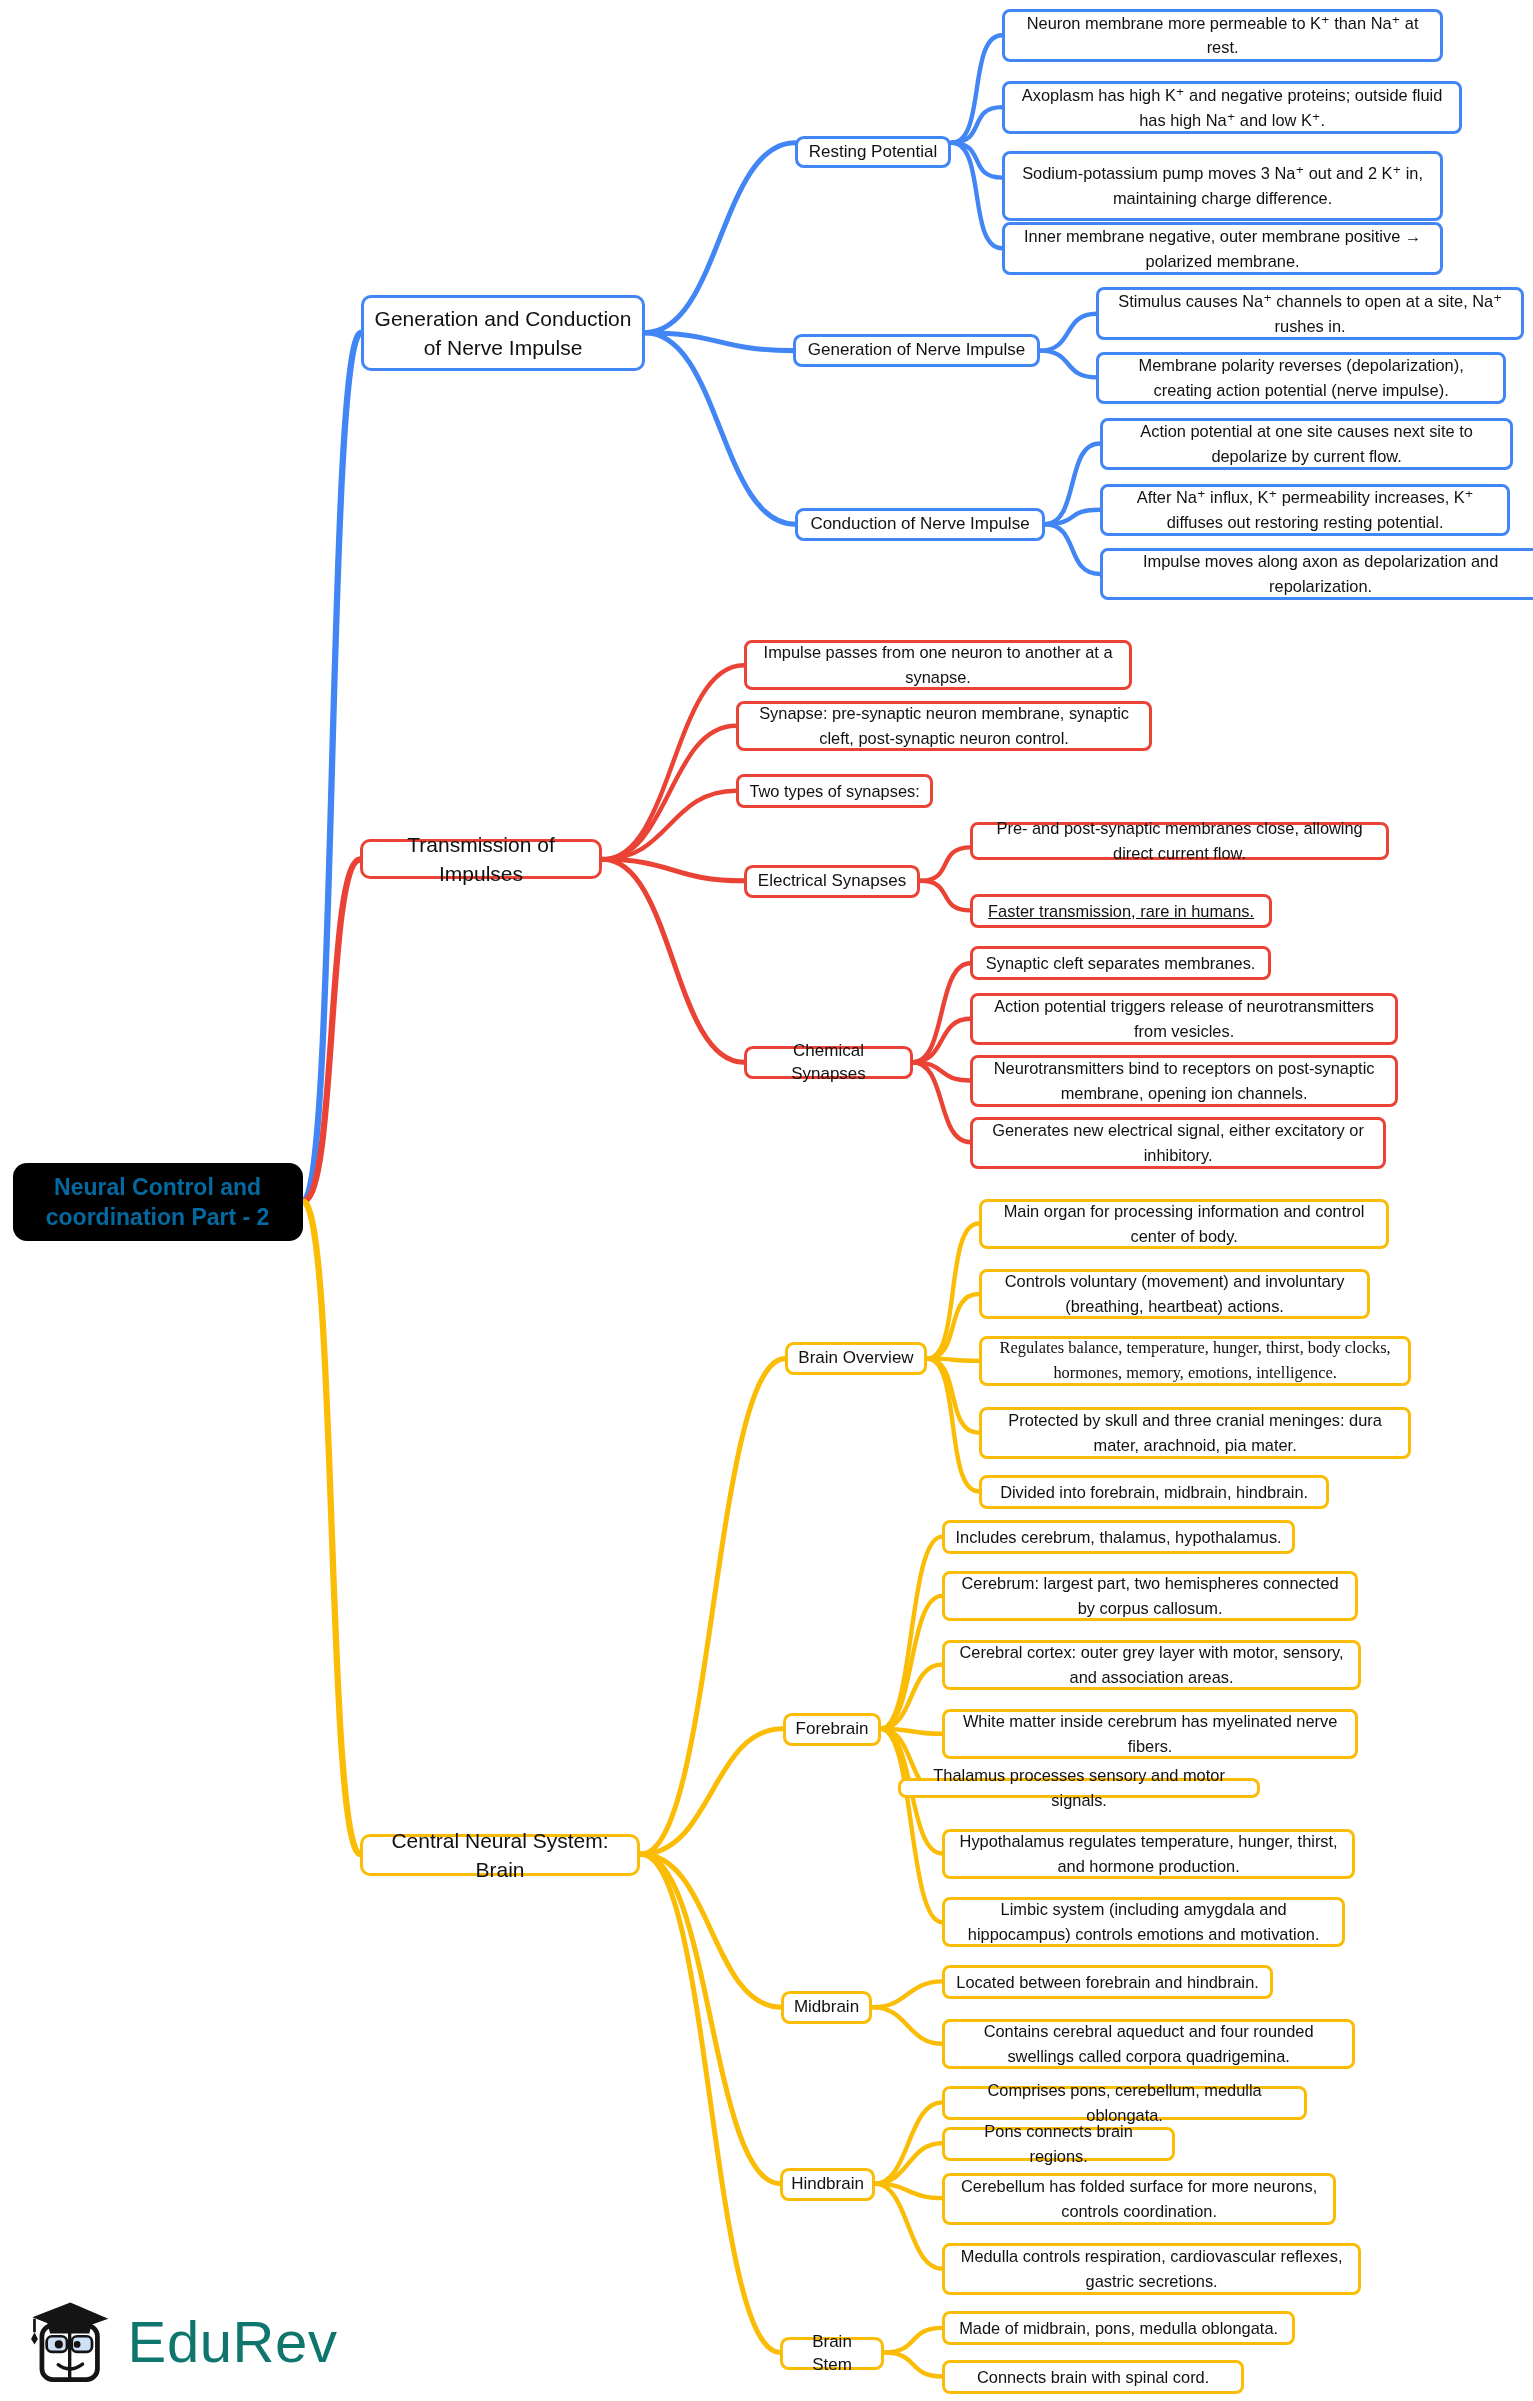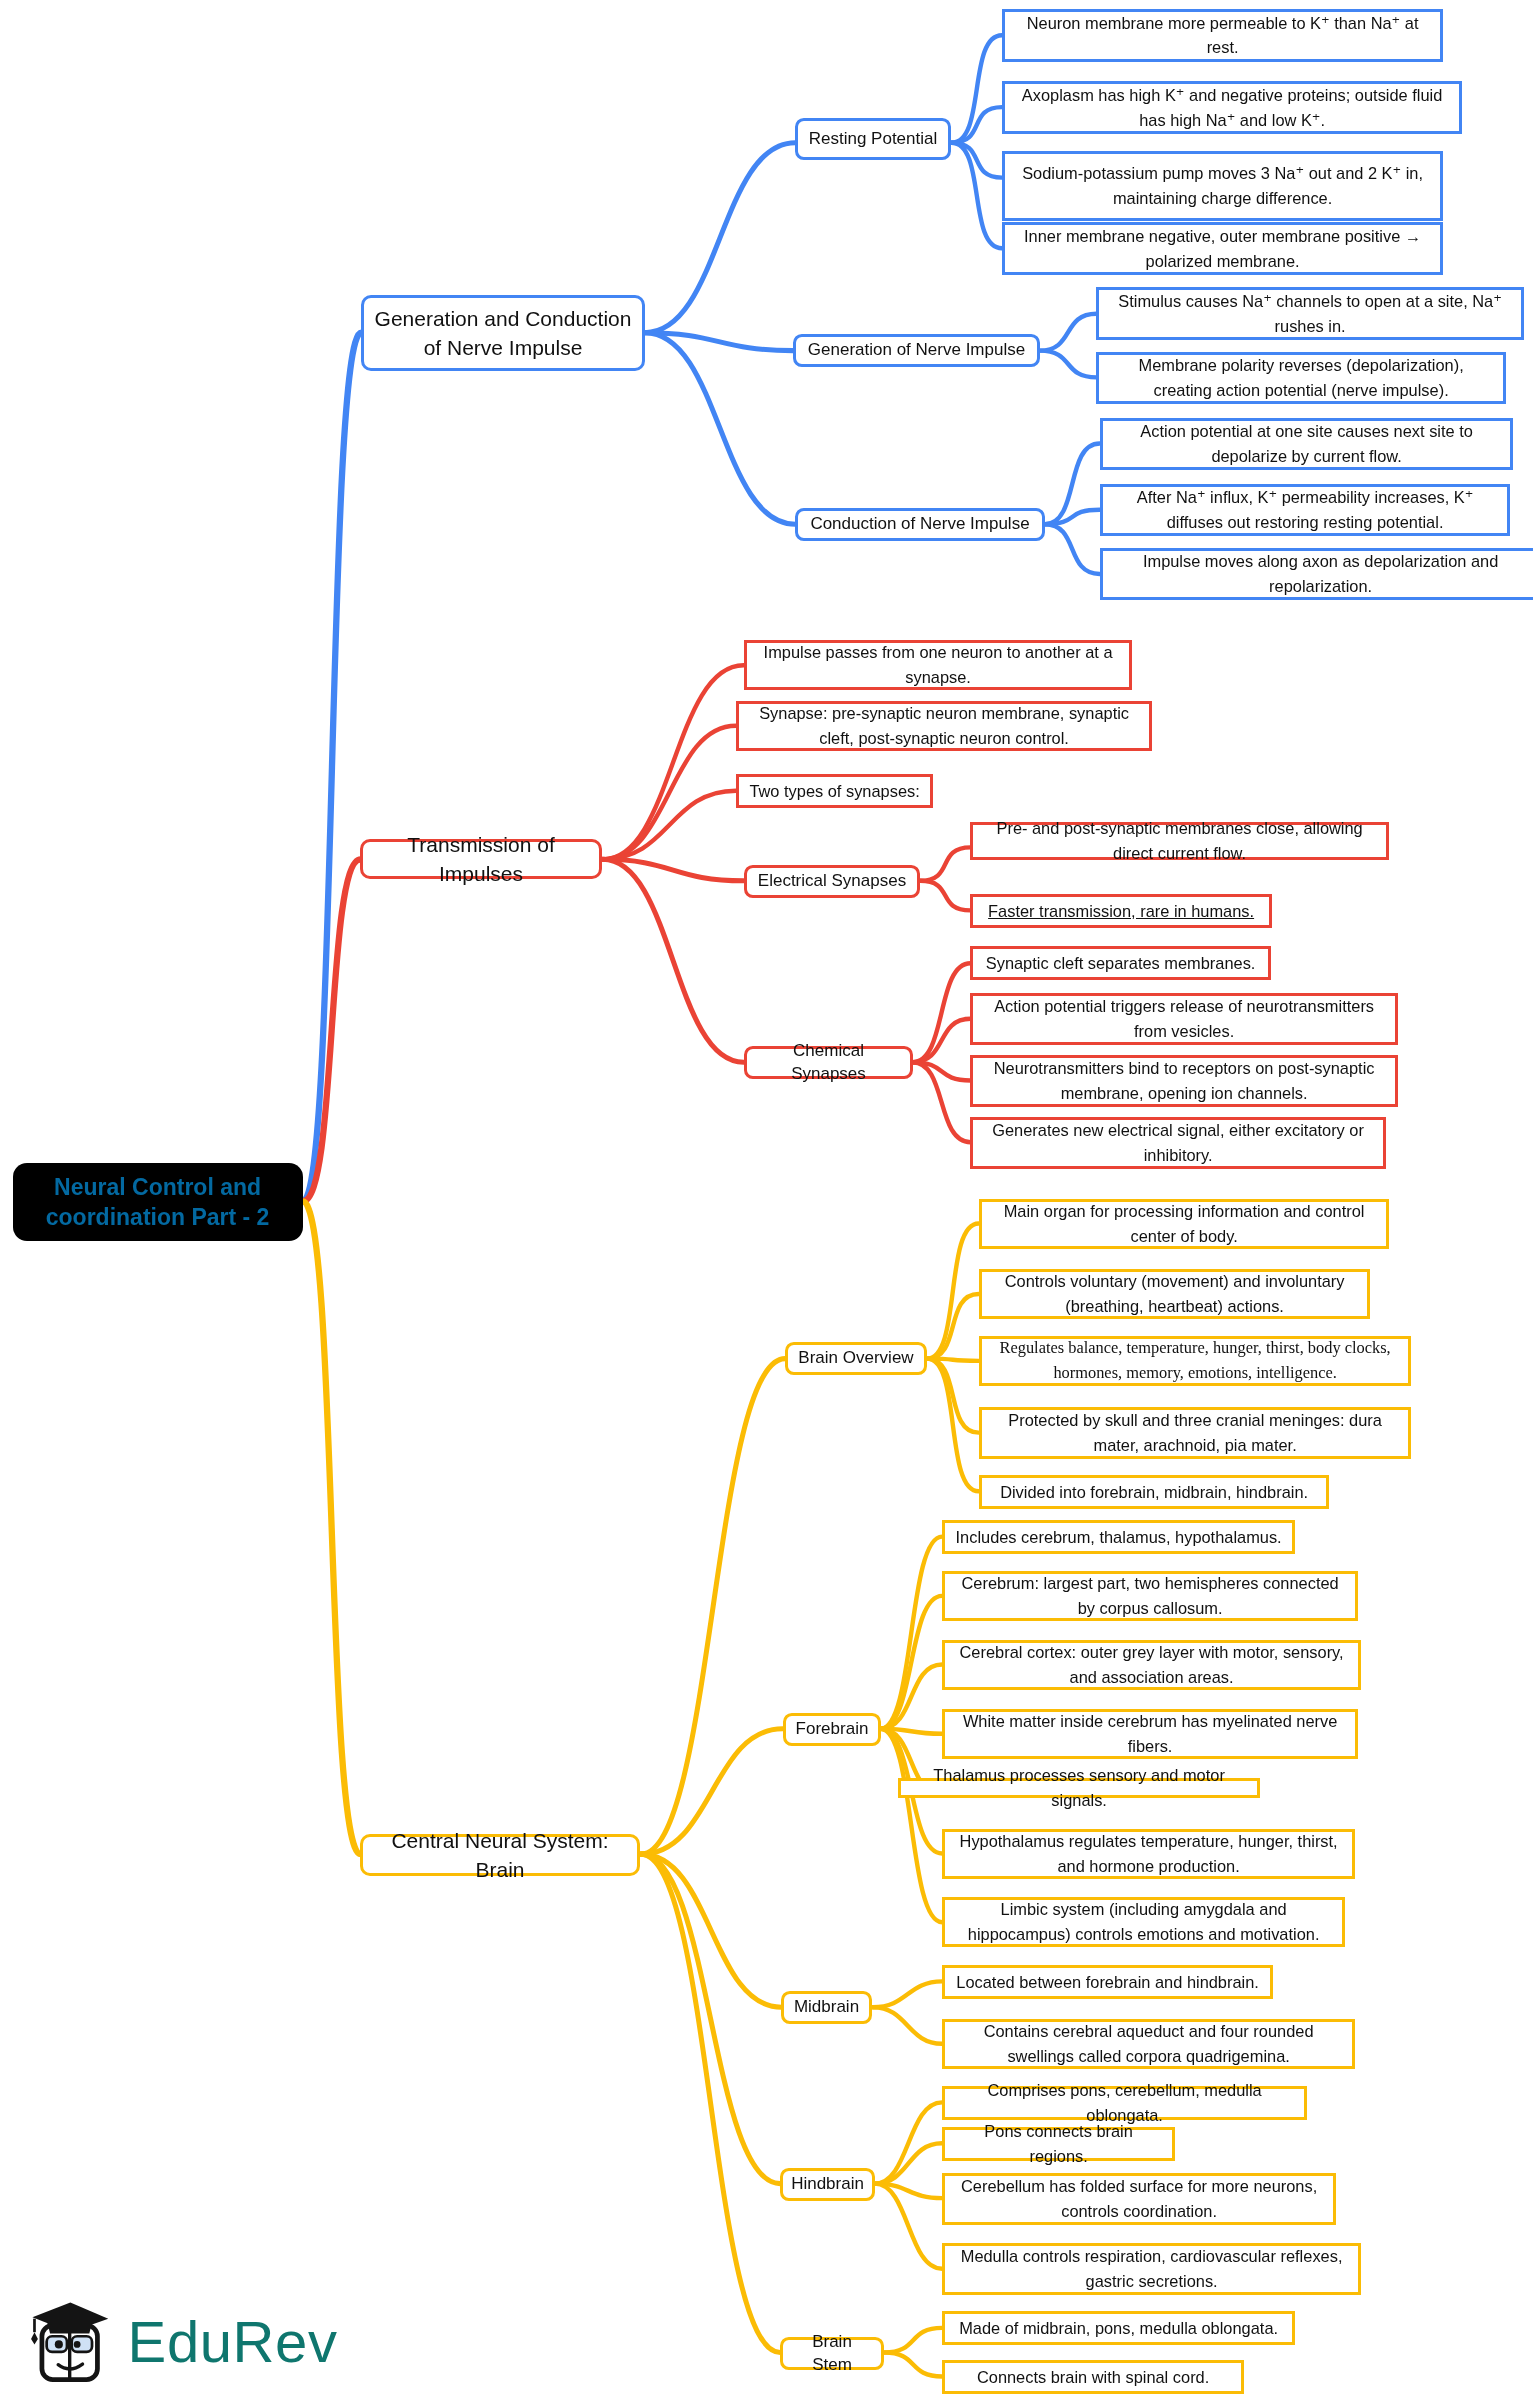--- a/index.html
+++ b/index.html
@@ -12,21 +12,21 @@
     position:absolute;box-sizing:border-box;display:flex;align-items:center;justify-content:center;
     text-align:center;background:#ffffff;color:#111;border-style:solid;border-radius:10px;
     padding:2.5px 8.8px;
   }
   .root{
     background:#000000;color:#0369a1;border:none;border-radius:14px;
     font-weight:bold;font-size:23px;line-height:1.32;
   }
   .title{font-size:21px;line-height:1.4;border-width:3.8px;}
   .topic{font-size:17px;line-height:1.3;border-width:3.2px;border-radius:8.8px;}
-  .leaf{font-size:16.4px;line-height:1.5;border-width:3.2px;border-radius:0;padding-left:9px;}
+  .leaf{font-size:16.4px;line-height:1.5;border-width:3.2px;border-radius:8px;padding-left:9px;}
   .b-blue{border-color:#4285F4;}
   .b-red{border-color:#EA4335;}
   .b-yellow{border-color:#FBBC05;}
   #logo{
     position:absolute;left:28px;top:2297px;display:flex;align-items:center;gap:17.6px;
   }
   #logo .logo-text{
     font-size:58px;font-weight:normal;color:#0f766e;letter-spacing:0.6px;
   }
 </style>
@@ -84,21 +84,21 @@
     <path d="M 1388 3466 C 1443 3466, 1440 3601, 1495 3601" fill="none" stroke="rgb(251, 188, 5)" stroke-width="7" stroke-linecap="round"></path>
     <path d="M 1017 2943 C 1127.5 2943, 1127.5 3734, 1238 3734" fill="none" stroke="rgb(251, 188, 5)" stroke-width="8" stroke-linecap="round"></path>
     <path d="M 1403 3734 C 1458 3734, 1440 3695, 1495 3695" fill="none" stroke="rgb(251, 188, 5)" stroke-width="7" stroke-linecap="round"></path>
     <path d="M 1403 3734 C 1458 3734, 1440 3772, 1495 3772" fill="none" stroke="rgb(251, 188, 5)" stroke-width="7" stroke-linecap="round"></path>
   </svg>
 
 <div class="node root" id="root" style="left:12.6px;top:1163px;width:290px;height:78px;">Neural Control and coordination Part - 2</div>
 
 <div class="node title b-blue" id="nA" style="left:361px;top:295px;width:284px;height:76px;">Generation and Conduction of Nerve Impulse</div>
 
-<div class="node topic b-blue" id="nA1" style="left:795px;top:118px;width:156px;height:42px;">Resting Potential</div>
+<div class="node topic b-blue" id="nA1" style="left:795px;top:136px;width:156px;height:32px;">Resting Potential</div>
 <div class="node leaf b-blue" id="nA1c0" style="left:1002px;top:8.8px;width:441px;height:53px;">Neuron membrane more permeable to K⁺ than Na⁺ at rest.</div>
 <div class="node leaf b-blue" id="nA1c1" style="left:1002px;top:81px;width:460px;height:53px;">Axoplasm has high K⁺ and negative proteins; outside fluid has high Na⁺ and low K⁺.</div>
 <div class="node leaf b-blue" id="nA1c2" style="left:1002px;top:151px;width:441px;height:70px;text-align:center;">Sodium-potassium pump moves 3 Na⁺ out and 2 K⁺ in, maintaining charge difference.</div>
 <div class="node leaf b-blue" id="nA1c3" style="left:1002px;top:222px;width:441px;height:53px;">Inner membrane negative, outer membrane positive → polarized membrane.</div>
 
 <div class="node topic b-blue" id="nA2" style="left:793px;top:334px;width:247px;height:33px;">Generation of Nerve Impulse</div>
 <div class="node leaf b-blue" id="nA2c0" style="left:1096px;top:287px;width:428px;height:53px;">Stimulus causes Na⁺ channels to open at a site, Na⁺ rushes in.</div>
 <div class="node leaf b-blue" id="nA2c1" style="left:1096px;top:352px;width:410px;height:52px;">Membrane polarity reverses (depolarization), creating action potential (nerve impulse).</div>
 
 <div class="node topic b-blue" id="nA3" style="left:795px;top:508px;width:250px;height:33px;">Conduction of Nerve Impulse</div>

